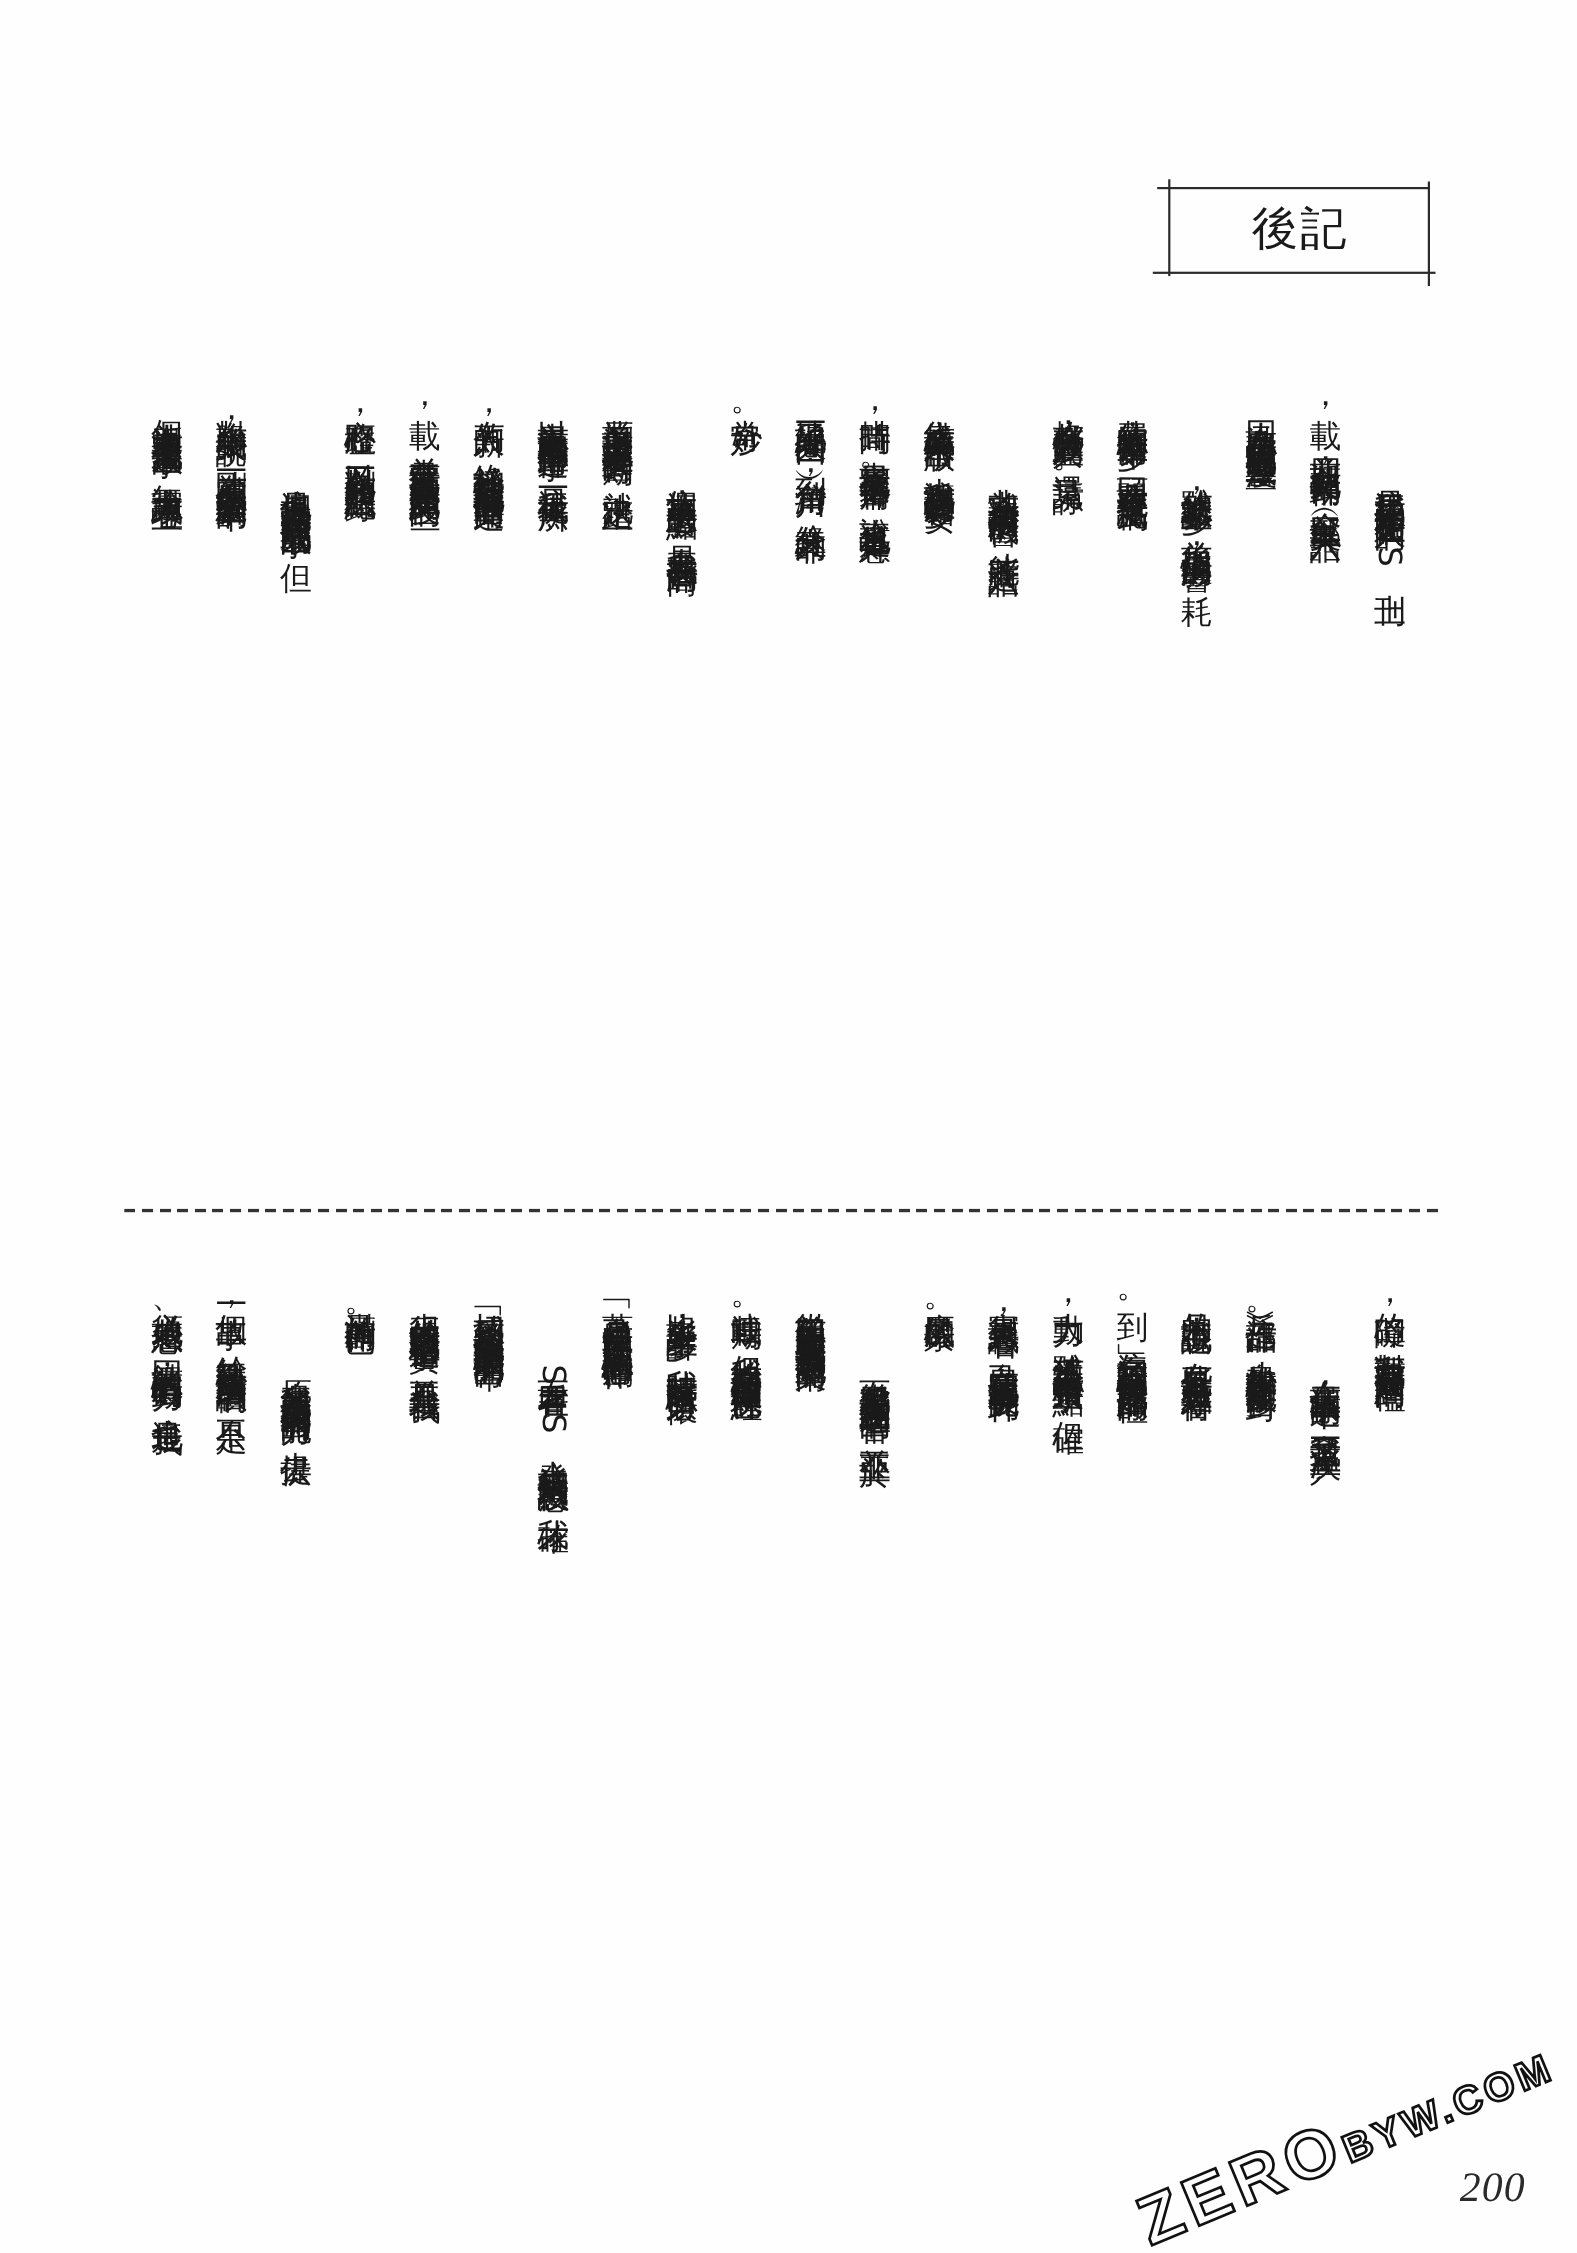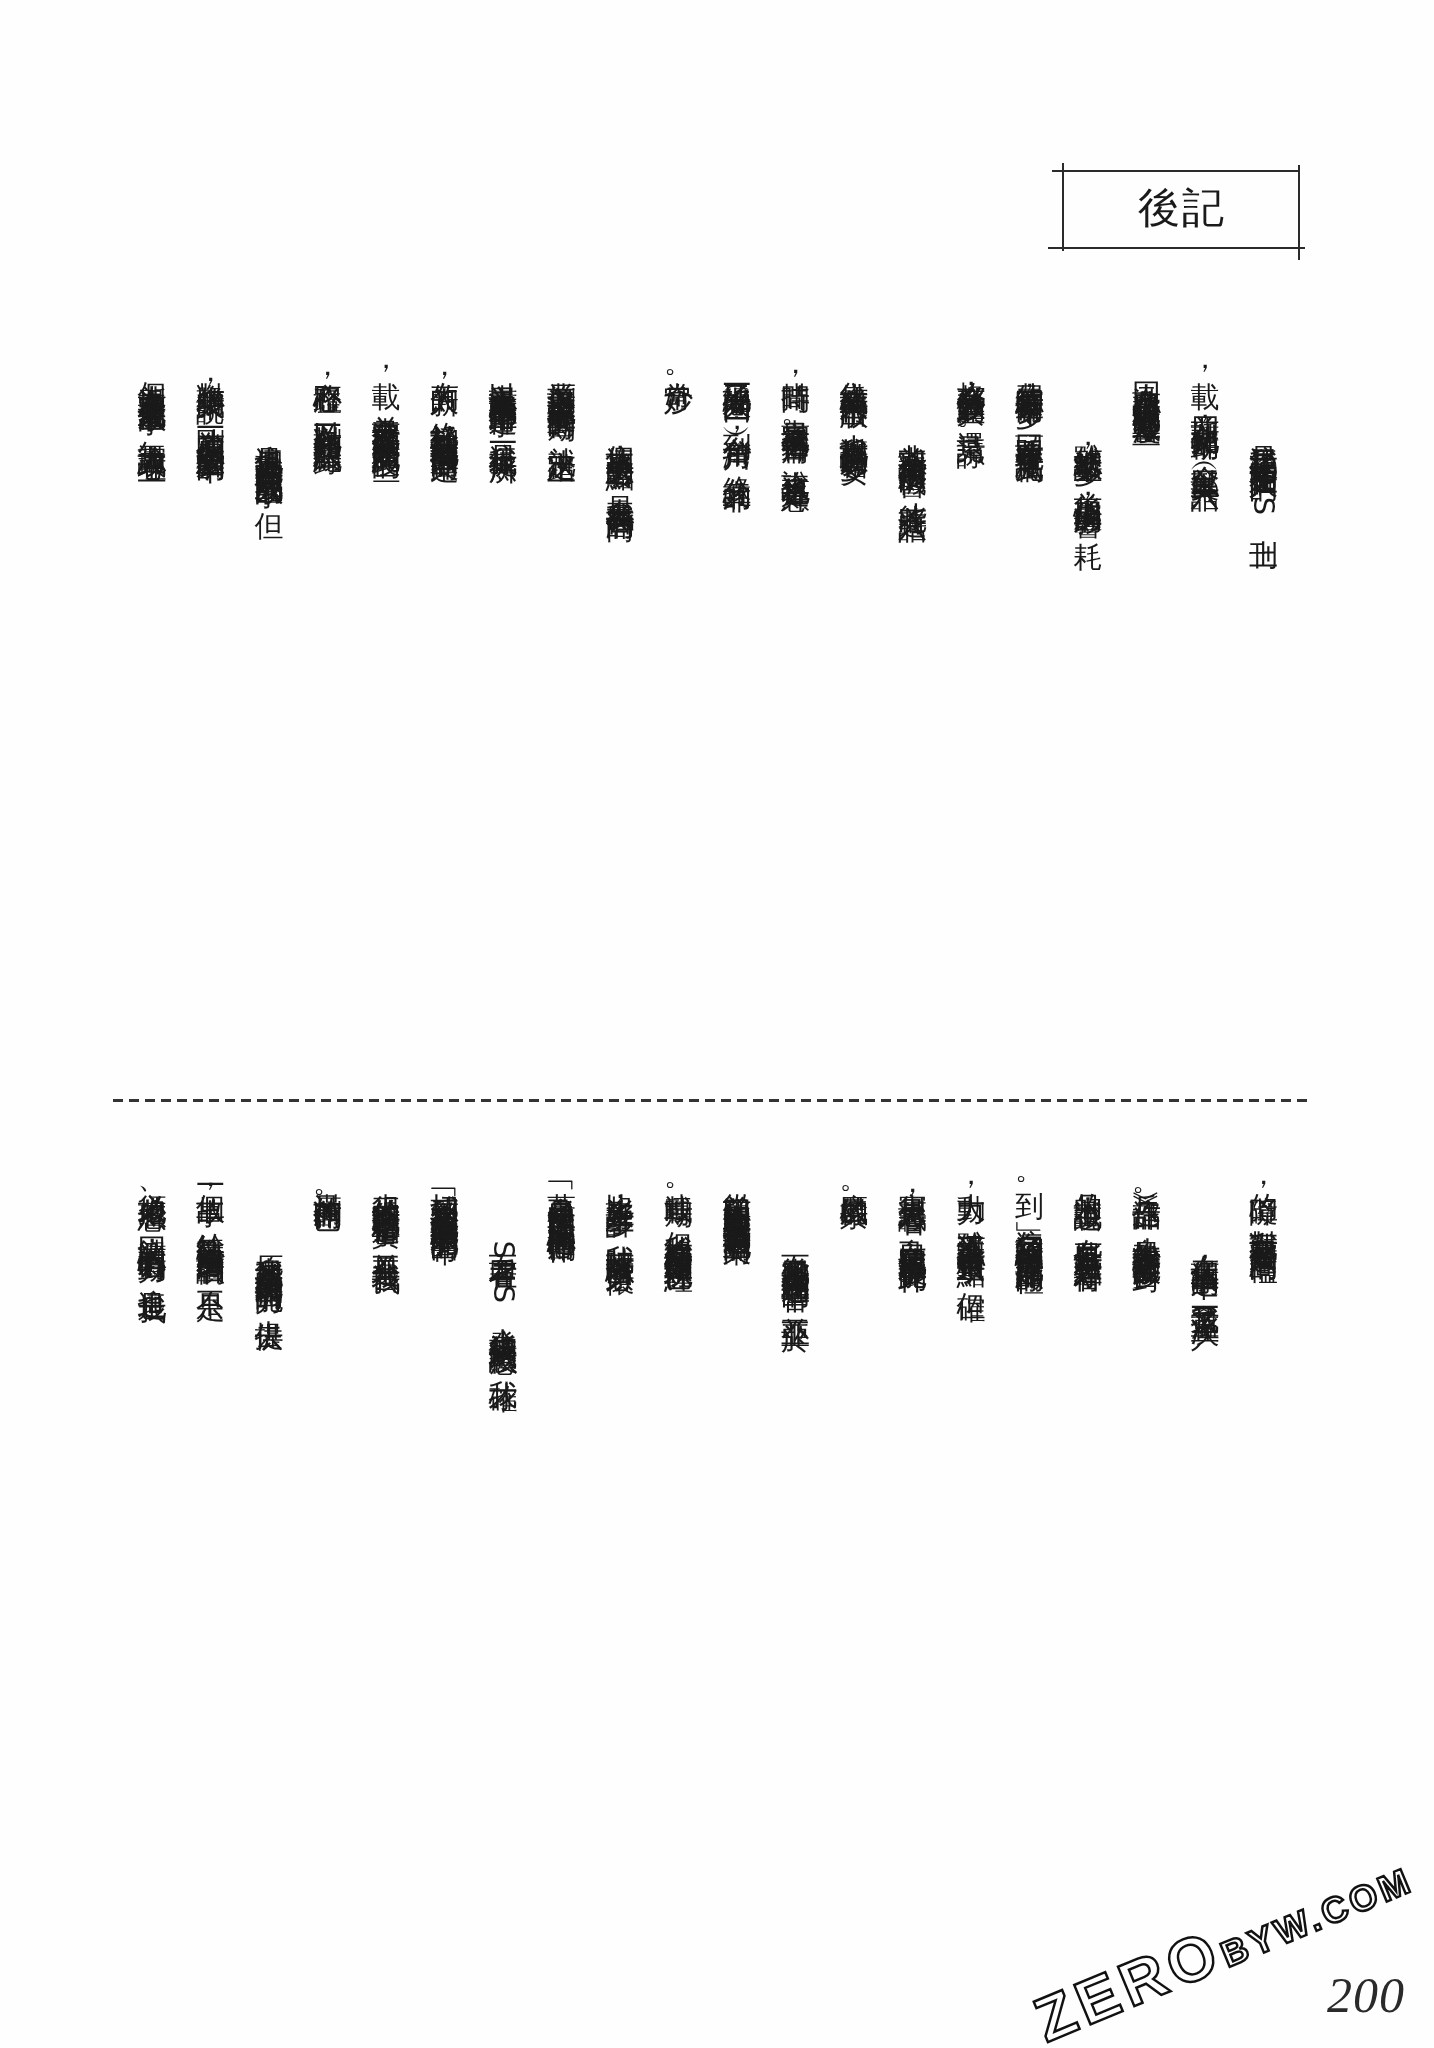--- a/index.html
+++ b/index.html
@@ -75,21 +75,21 @@
       background: repeating-linear-gradient(90deg, #333333 0 10px, transparent 10px 16px);
     }
 
     
     .page-number {
       position: absolute;
       left: 1327px;
       top: 1970px;
       font-family: "Liberation Serif", serif;
       font-style: italic;
-      font-size: 50px;
+      font-size: 38px;
       line-height: 1;
       letter-spacing: 1px;
       color: #2a2a2a;
     }
 
     
     .watermark {
       position: absolute;
       left: 1050px;
       top: 1990px;

